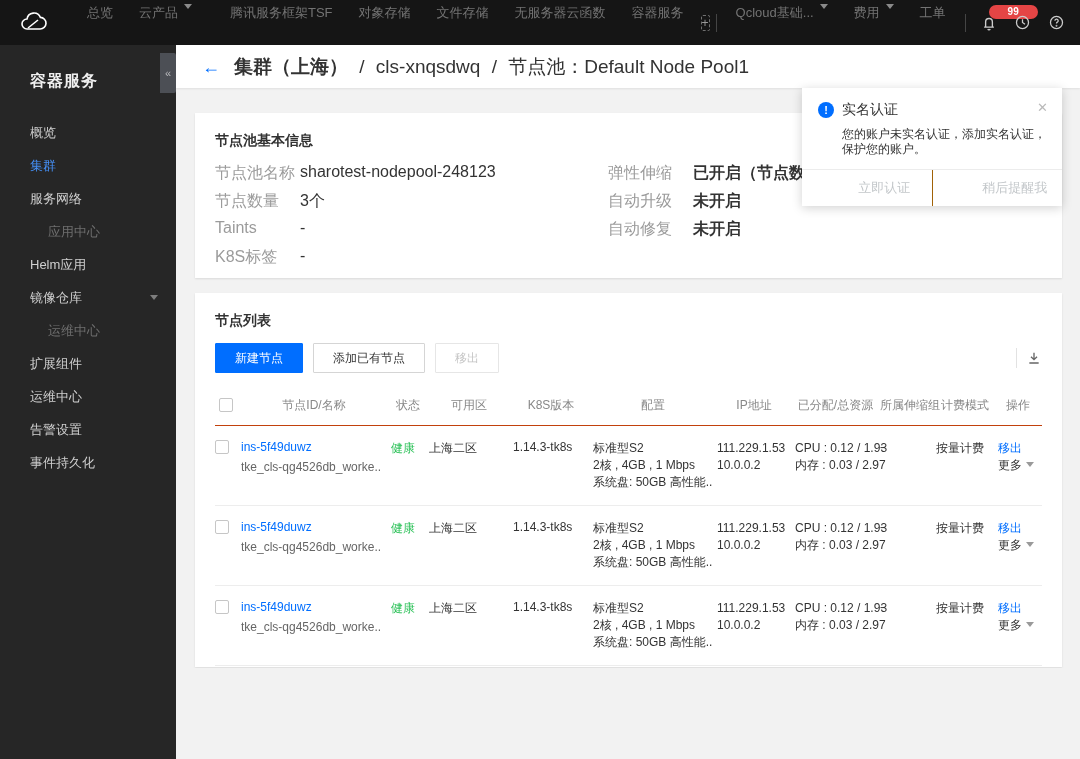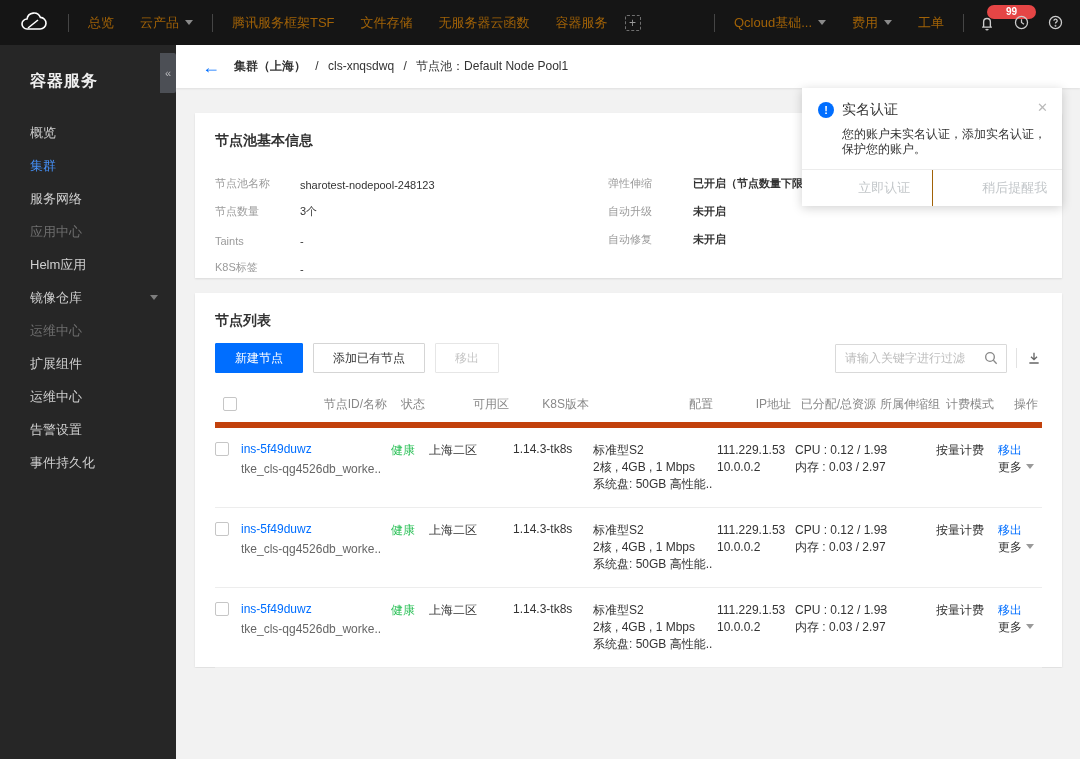--- a/index.html
+++ b/index.html
@@ -2,75 +2,75 @@
 <html><head>
 <meta charset="utf-8">
 <style>
   * { margin:0; padding:0; box-sizing:border-box; }
   html,body { width:1080px; height:759px; font-family:"Liberation Sans","DejaVu Sans",sans-serif; background:#f2f2f2; overflow:hidden; }
   body { position:relative; }
 
   
   .topbar { position:absolute; top:0; left:0; width:1080px; height:45px; background:#151515; display:flex; align-items:center; color:#d6d6d6; font-size:13px; z-index:50; }
   .topbar .logo { width:30px; height:22px; margin:0 14px 0 18px; display:flex; align-items:center; }
-  .tb-item { padding:12px 13px; height:45px; display:flex; align-items:center; cursor:pointer; white-space:nowrap; color:#a16207; }
+  .tb-item { padding:4px 13px; height:45px; display:flex; cursor:pointer; white-space:nowrap; color:#737373; }
   .tb-divider { width:1px; height:18px; background:#454545; margin:0 6px; }
   .caret-down { display:inline-block; width:0; height:0; border-left:4px solid transparent; border-right:4px solid transparent; border-top:5px solid #8a8a8a; margin-left:6px; }
   .plus-box { width:16px; height:16px; border:1px dashed #6f6f6f; border-radius:2px; color:#9a9a9a; font-size:12px; line-height:14px; text-align:center; margin-left:4px; cursor:pointer; }
   .tb-right { margin-left:auto; display:flex; align-items:center; height:45px; }
   .tb-icon { position:relative; width:34px; height:45px; display:flex; align-items:center; justify-content:center; cursor:pointer; }
   .badge { position:absolute; top:5px; left:17px; background:#e54545; color:#fff; font-size:10px; line-height:14px; border-radius:8px; padding:0 19px; font-weight:bold; }
 
   
   .sidebar { position:absolute; top:45px; left:0; width:176px; height:714px; background:#262626; z-index:40; }
   .sidebar-title { color:#f0f0f0; font-size:16px; font-weight:bold; padding:26px 0 10px 30px; letter-spacing:1px; }
   .side-item { height:33px; line-height:33px; padding-left:30px; padding-right:18px; font-size:13px; color:#cfcfcf; cursor:pointer; position:relative; }
   .side-item.active { color:#4590f7; }
-  .side-item.disabled { color:#6e6e6e; }
+  .side-item.disabled { color:#6e6e6e;margin-left:18px; }
   .side-item .caret-down { position:absolute; right:18px; top:14px; border-top-color:#7d7d7d; }
   .collapse-tab { position:absolute; top:8px; left:160px; width:16px; height:40px; background:#4c4f55; color:#b9babd; font-size:11px; display:flex; align-items:center; justify-content:center; cursor:pointer; border-radius:0 2px 2px 0; }
 
   
   .page-header { position:absolute; top:45px; left:176px; width:904px; height:43px; background:#fff; display:flex; align-items:center; box-shadow:0 1px 2px rgba(0,0,0,.08); z-index:30; }
   .back-arrow { color:#006eff; font-size:18px; margin:0 14px 0 26px; cursor:pointer; line-height:1; }
-  .breadcrumb { font-size:12px; color:#333; }
+  .breadcrumb { font-size:19px; color:#333; }
   .breadcrumb .bc-strong { font-weight:bold; }
   .breadcrumb .bc-sep { margin:0 6px; color:#333; }
 
   
   .main { position:absolute; top:88px; left:176px; width:904px; height:580px; background:#f2f2f2; overflow:hidden; }
   .card { background:#fff; box-shadow:0 1px 2px rgba(0,0,0,.1); margin:0 18px 0 19px; padding:19px 20px; }
   .card1 { margin-top:25px; height:165px; }
   .card-title { font-size:14px; font-weight:bold; color:#333; }
 
   .info-grid { display:flex; margin-top:13px; }
   .info-col-left { width:393px; }
   .info-col-right { flex:1; }
-  .info-row { display:flex; height:28px; align-items:flex-end; font-size:11px; }
+  .info-row { display:flex; height:28px; align-items:flex-start; font-size:16px; }
   .info-label { width:85px; color:#9b9b9b; flex:none; }
   .info-value { color:#333; white-space:nowrap; }
   .info-value.strong { font-weight:bold; }
 
   .card2 { margin-top:15px; height:374px; }
   .toolbar { display:flex; align-items:center; margin-top:13px; }
   .btn { height:30px; font-size:12px; border-radius:1px; cursor:pointer; display:inline-flex; align-items:center; justify-content:center; }
   .btn-primary { background:#006eff; color:#fff; border:1px solid #006eff; padding:0 19px; }
   .btn-default { background:#fff; color:#333; border:1px solid #d5d5d5; padding:0 19px; margin-left:10px; }
   .btn-disabled { background:#fff; color:#c5c5c5; border:1px solid #e6e6e6; padding:0 19px; margin-left:10px; cursor:not-allowed; }
   .toolbar-right { margin-left:auto; display:flex; align-items:center; }
   .search-box { position:relative; width:172px; height:29px; }
   .search-box input { width:100%; height:100%; border:1px solid #d9d9d9; border-radius:1px; font-size:12px; padding:0 30px 0 9px; color:#333; outline:none; font-family:"Liberation Sans","DejaVu Sans",sans-serif; }
   .search-box input::placeholder { color:#bcbcbc; }
   .search-icon { position:absolute; right:8px; top:6px; cursor:pointer; }
   .tool-sep { width:1px; height:20px; background:#e2e2e2; margin:0 9px; }
   .download-icon { cursor:pointer; display:flex; align-items:center; }
 
   
   table.node-table { width:100%; border-collapse:collapse; table-layout:fixed; margin-top:13px; }
-  .node-table th { font-size:12px; font-weight:normal; color:#888; text-align:right; height:39px; border-bottom:6px solid #c2410c; padding:0 4px 0 0; white-space:nowrap; }
+  .node-table th { font-size:12px; font-weight:normal; color:#888; text-align:center; height:39px; border-bottom:1px solid #c2410c; padding:0 4px 0 0; white-space:nowrap; }
   .node-table td { font-size:12px; color:#333; vertical-align:top; padding:14px 4px 14px 0; border-bottom:1px solid #ededed; }
   .cbx { display:inline-block; width:14px; height:14px; border:1px solid #c6c6c6; border-radius:2px; background:#fff; cursor:pointer; vertical-align:-2px; }
   .link { color:#006eff; cursor:pointer; text-decoration:none; }
   .sub-text { color:#666; margin-top:6px; white-space:nowrap; overflow:hidden; }
   .status-ok { color:#2fc25b; }
   .multiline div { line-height:17px; white-space:nowrap; }
   .nowrap-overflow div { line-height:17px; white-space:nowrap; overflow:visible; }
   .ops div { line-height:17px; }
   .more-caret { display:inline-block; width:0; height:0; border-left:4px solid transparent; border-right:4px solid transparent; border-top:5px solid #9a9a9a; margin-left:4px; vertical-align:2px; }
   .more-link { color:#333; cursor:pointer; }
@@ -102,20 +102,23 @@
   <div class="tb-item">
       <span>总览</span>
     </div>
   <div class="tb-item">
       <span>云产品</span>
       <span class="caret-down"></span>
     </div>
   <div class="tb-divider"></div>
   <div class="tb-item">
       <span>腾讯服务框架TSF</span>
+    </div>
+  <div class="tb-item">
+      <span>对象存储</span>
     </div>
   <div class="tb-item">
       <span>文件存储</span>
     </div>
   <div class="tb-item">
       <span>无服务器云函数</span>
     </div>
   <div class="tb-item">
       <span>容器服务</span>
     </div>
@@ -226,29 +229,20 @@
   </div>
 
   <div class="card card2">
     <div class="card-title">节点列表</div>
 
     <div class="toolbar">
       <button class="btn btn-primary">新建节点</button>
       <button class="btn btn-default">添加已有节点</button>
       <button class="btn btn-disabled">移出</button>
       <div class="toolbar-right">
-        <div class="search-box">
-          <input type="text" placeholder="请输入关键字进行过滤" style="">
-          <span class="search-icon">
-            <svg width="16" height="16" viewBox="0 0 24 24" fill="none" stroke="#888888" stroke-width="2">
-              <circle cx="10.5" cy="10.5" r="6.5"></circle>
-                <path d="M15.5 15.5 L20.5 20.5"></path>
-            </svg>
-          </span>
-        </div>
         <div class="tool-sep"></div>
         <span class="download-icon">
           <svg width="16" height="16" viewBox="0 0 24 24" fill="none" stroke="#666666" stroke-width="2">
             <path d="M12 4v10M7.5 10 12 14.5 16.5 10M5 19.5h14"></path>
           </svg>
         </span>
       </div>
     </div>
 
     <table class="node-table">

